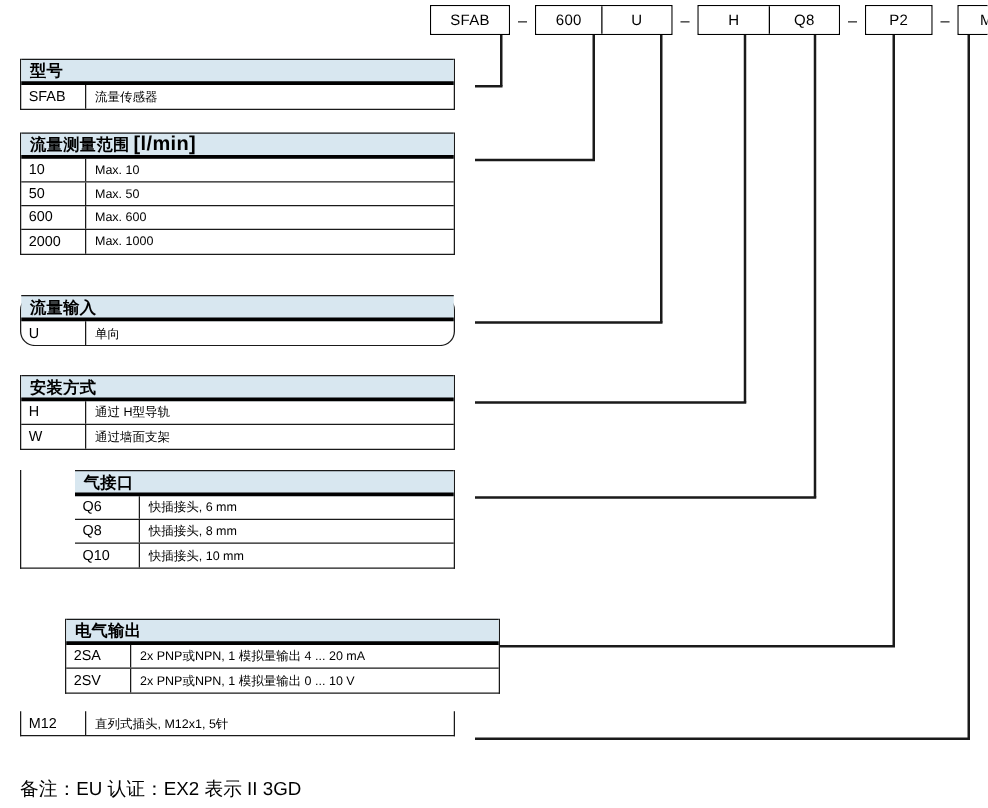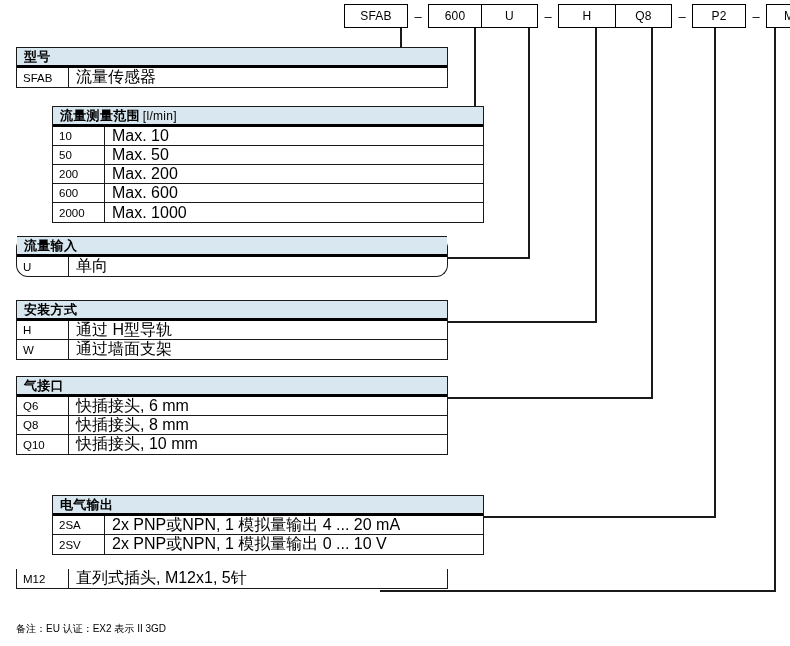--- a/index.html
+++ b/index.html
@@ -63,43 +63,43 @@
   .w-u    { width: 56px; }
   .w-h    { width: 56px; }
   .w-q8   { width: 56px; }
   .w-p2   { width: 52px; }
   .w-m12  { width: 58px; }
 
   
   .spec-table {
     position: absolute;
     left: 4px;
-    width: 432px;
+    width: 348px;
     border: 1px solid #1a1a1a;
     border-top: none;
     box-sizing: border-box;
     background: #fff;
     z-index: 4;
   }
   .spec-head {
     background: #d8e7f0;
     border-top: 1px solid #1a1a1a;
     border-bottom: 3px solid #000;
     height: 21px;
     display: flex;
     align-items: center;
     padding-left: 7px;
     font-size: 13px;
     font-weight: bold;
     box-sizing: border-box;
     letter-spacing: .3px;
   }
   .spec-head .unit {
-    font-weight: normal;
-    font-size: 12px;
+    font-weight: bold;
+    font-size: 16px;
     margin-left: 3px;
   }
   .spec-row {
     display: flex;
     height: 19px;
     box-sizing: border-box;
     border-bottom: 1px solid #1a1a1a;
   }
   .spec-row:last-child { border-bottom: none; }
   .spec-code {
@@ -110,29 +110,29 @@
     align-items: center;
     padding-left: 6px;
     font-size: 11.5px;
     box-sizing: border-box;
   }
   .spec-desc {
     flex: 1 1 auto;
     display: flex;
     align-items: center;
     padding-left: 7px;
-    font-size: 16px;
+    font-size: 10px;
     box-sizing: border-box;
   }
   
   .footnote {
     position: absolute;
     left: 4px;
     top: 622px;
-    font-size: 10px;
+    font-size: 15px;
     white-space: nowrap;
   }
   
   .conn {
     position: absolute;
     background: #1a1a1a;
     z-index: 2;
   }
   .conn-h { height: 1.5px; }
   .conn-v { width: 1.5px; }
@@ -190,38 +190,34 @@
   <div class="spec-table" style="top:47px;">
     <div class="spec-head">
       <span>型号</span>
     </div>
     <div class="spec-row">
       <div class="spec-code">SFAB</div>
       <div class="spec-desc">流量传感器</div>
     </div>
   </div>
 
-  <div class="spec-table" style="top:106px;margin-left:36px;">
+  <div class="spec-table" style="top:106px;">
     <div class="spec-head">
       <span>流量测量范围</span>
       <span class="unit">[l/min]</span>
     </div>
     <div class="spec-row">
       <div class="spec-code">10</div>
       <div class="spec-desc">Max. 10</div>
     </div>
     <div class="spec-row">
       <div class="spec-code">50</div>
       <div class="spec-desc">Max. 50</div>
     </div>
     <div class="spec-row">
-      <div class="spec-code">200</div>
-      <div class="spec-desc">Max. 200</div>
-    </div>
-    <div class="spec-row">
       <div class="spec-code">600</div>
       <div class="spec-desc">Max. 600</div>
     </div>
     <div class="spec-row">
       <div class="spec-code">2000</div>
       <div class="spec-desc">Max. 1000</div>
     </div>
   </div>
 
   <div class="spec-table" style="top:236px;border-radius:12px;">
@@ -241,21 +237,21 @@
     <div class="spec-row">
       <div class="spec-code">H</div>
       <div class="spec-desc">通过 H型导轨</div>
     </div>
     <div class="spec-row">
       <div class="spec-code">W</div>
       <div class="spec-desc">通过墙面支架</div>
     </div>
   </div>
 
-  <div class="spec-table" style="top:376px;">
+  <div class="spec-table" style="top:376px;padding-left:43px;">
     <div class="spec-head">
       <span>气接口</span>
     </div>
     <div class="spec-row">
       <div class="spec-code">Q6</div>
       <div class="spec-desc">快插接头, 6 mm</div>
     </div>
     <div class="spec-row">
       <div class="spec-code">Q8</div>
       <div class="spec-desc">快插接头, 8 mm</div>

